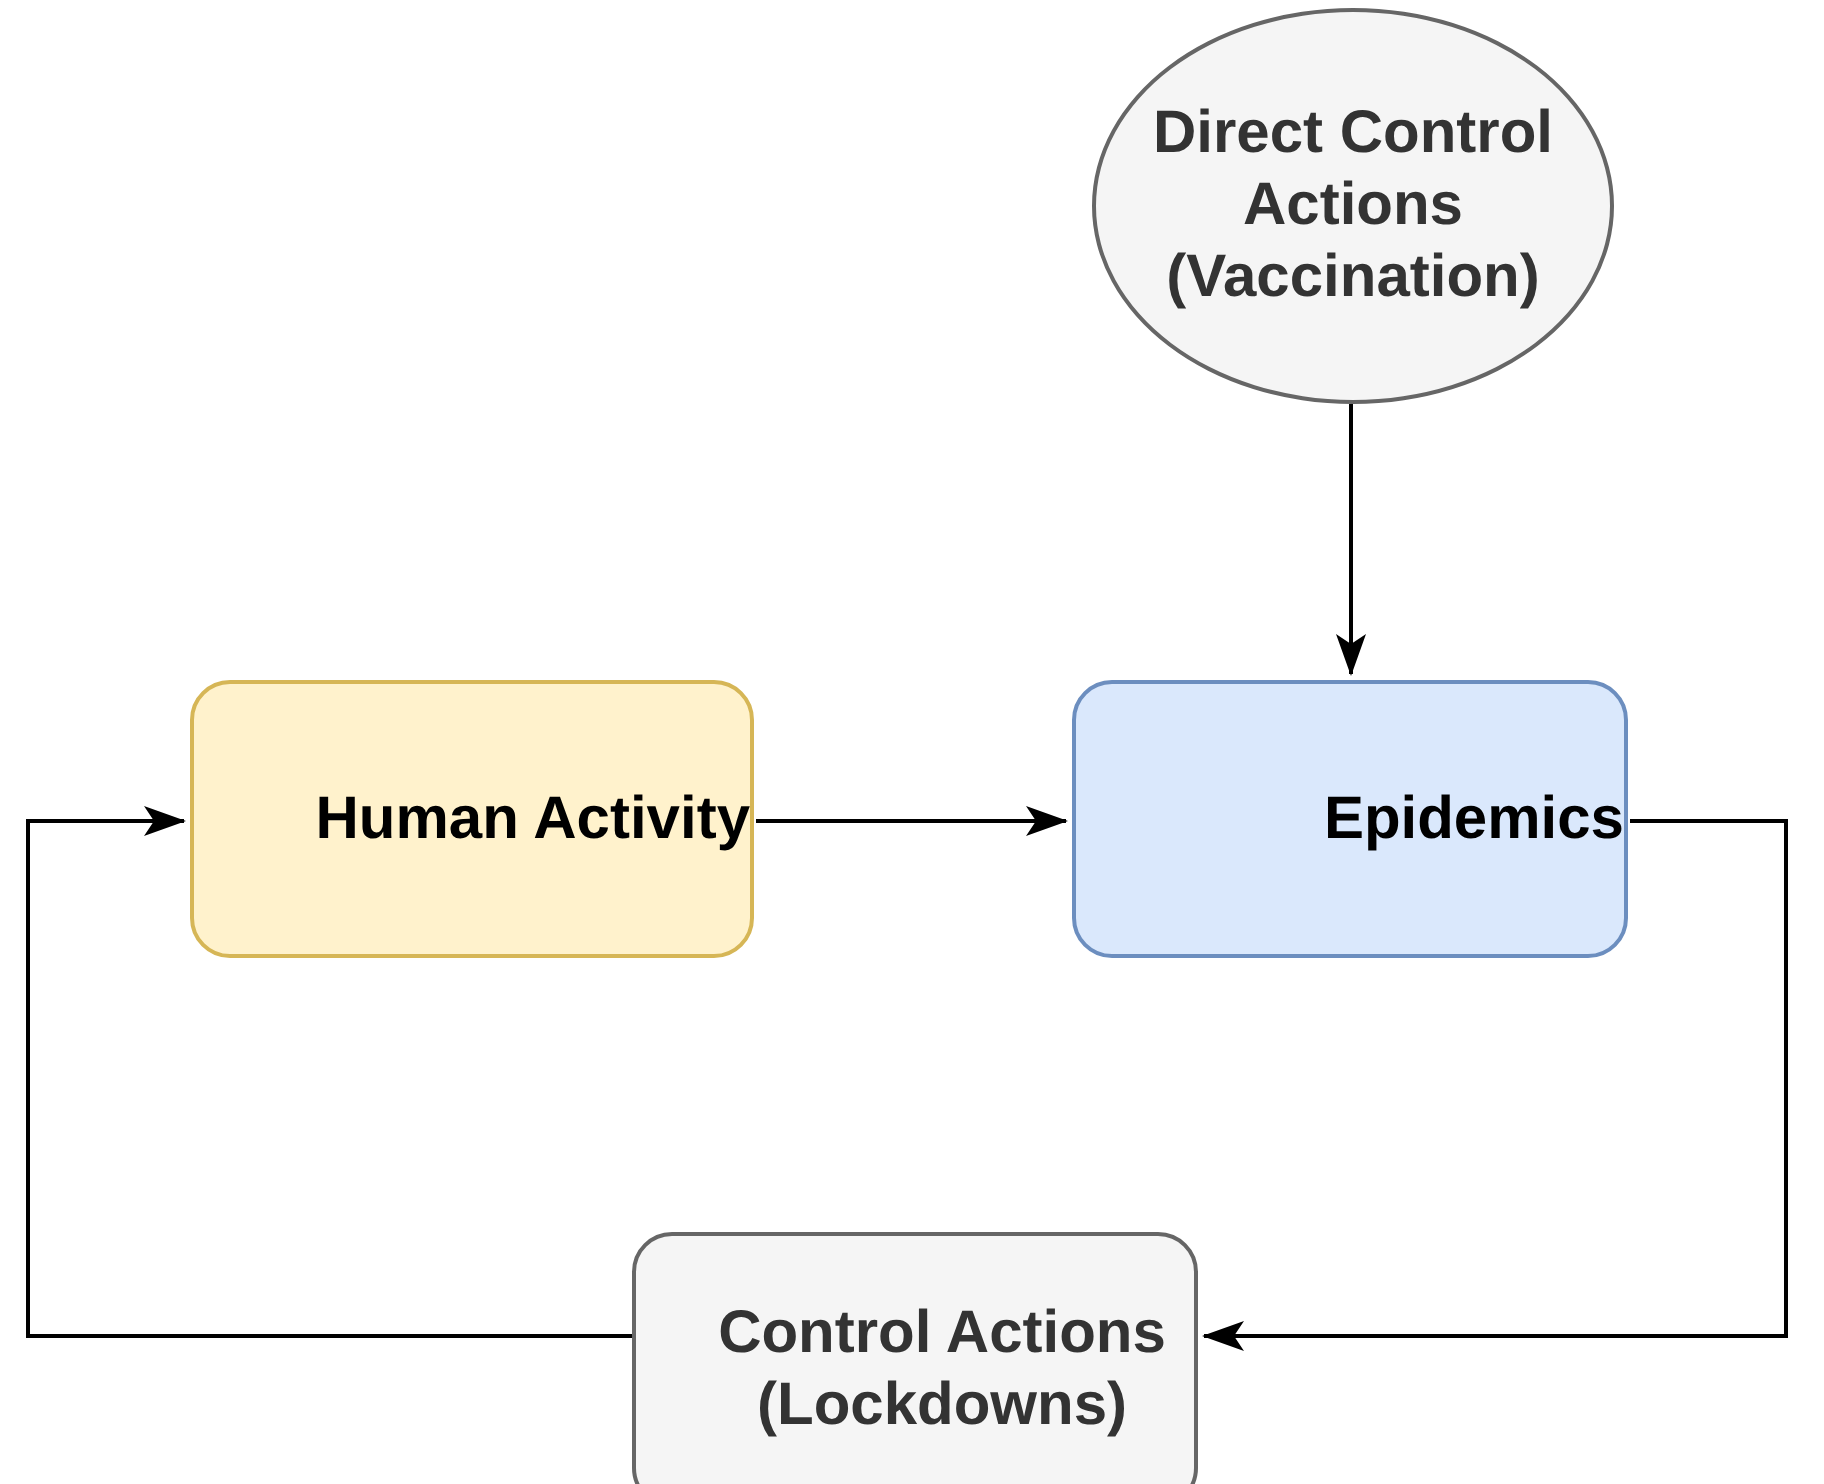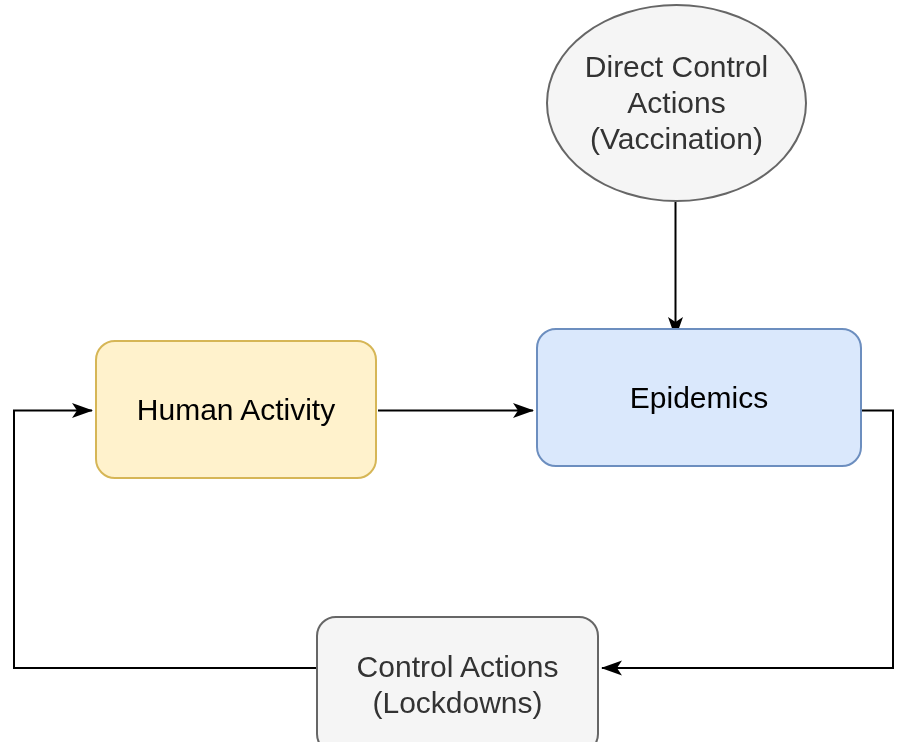--- a/index.html
+++ b/index.html
@@ -27,24 +27,26 @@
     box-sizing: border-box;
     display: flex;
     align-items: center;
     justify-content: center;
     text-align: center;
     font-size: 30px;
     line-height: 1.2;
   }
   .node .label {
     display: inline-block;
+    font-weight: bold;
   }
   .rect-node {
     border-radius: 20px;
     border: 2px solid;
+    justify-content: flex-end;
   }
   .ellipse-node {
     border-radius: 50%;
     border: 2px solid;
   }
   #node-vaccination {
     left: 546px;
     top: 4px;
     width: 261px;
     height: 198px;
@@ -52,22 +54,22 @@
   #node-vaccination .label { max-width: 230px; }
   #node-human-activity {
     left: 95px;
     top: 340px;
     width: 282px;
     height: 139px;
   }
   #node-human-activity .label { max-width: 260px; }
   #node-epidemics {
     left: 536px;
-    top: 328px;
-    width: 326px;
+    top: 340px;
+    width: 278px;
     height: 139px;
   }
   #node-epidemics .label { max-width: 250px; }
   #node-lockdowns {
     left: 316px;
     top: 616px;
     width: 283px;
     height: 138px;
   }
   #node-lockdowns .label { max-width: 252px; }

